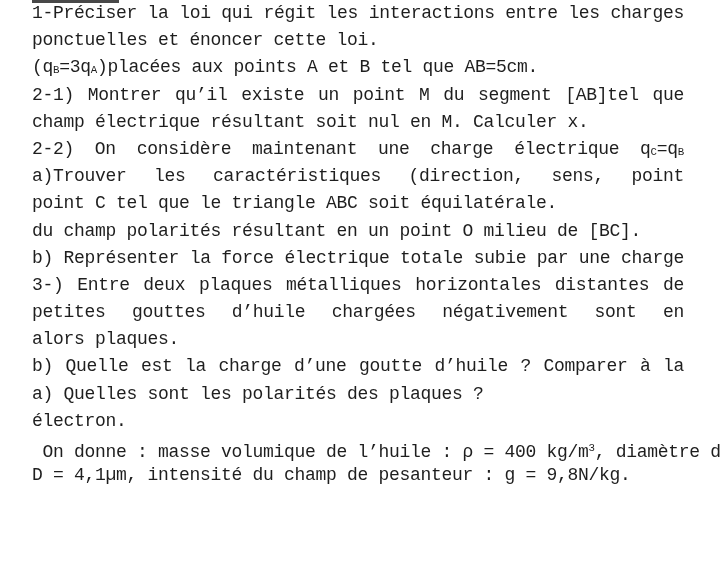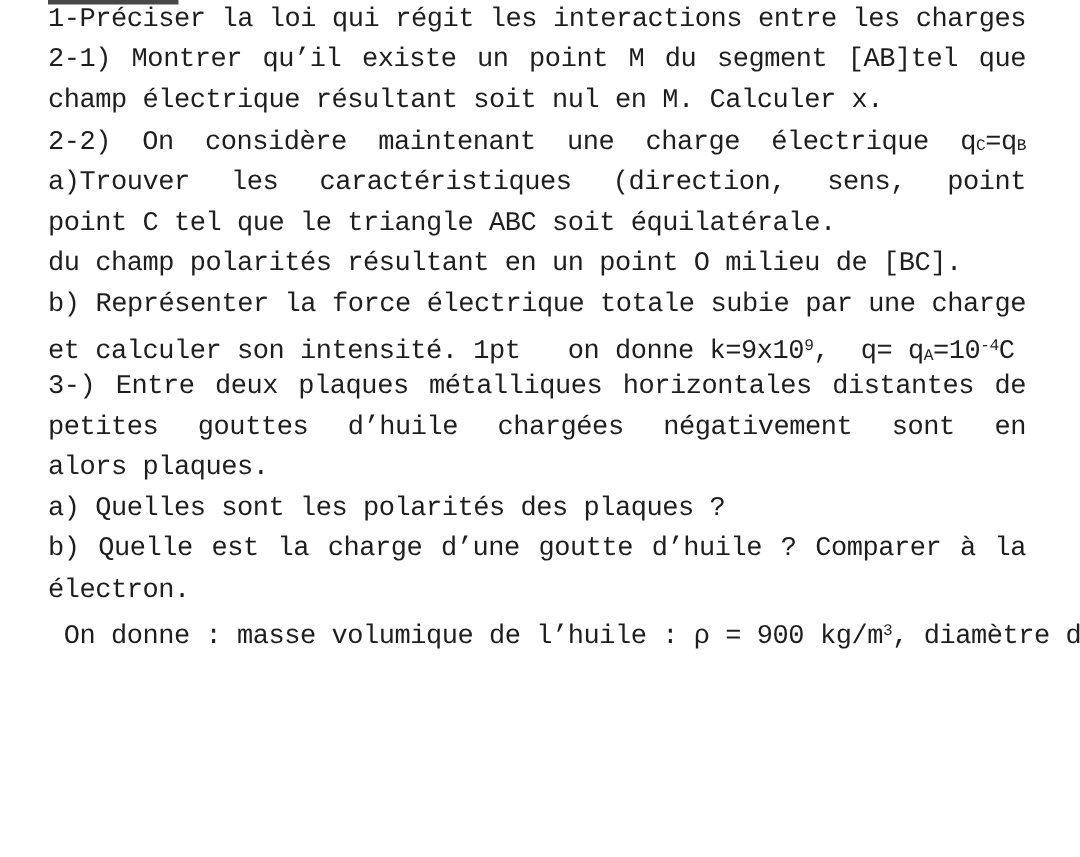--- a/index.html
+++ b/index.html
@@ -54,28 +54,30 @@
     vertical-align: 0.55em;
   }
 </style>
 </head>
 <body>
 
 <div class="artifact"></div>
 
 <div class="doc">
     <div class="line just"><span>1-Préciser la loi qui régit les interactions entre les charges électriques</span></div>
+    <div class="line"><span>ponctuelles et énoncer cette loi.</span></div>
+    <div class="line"><span>(q</span><span class="sub">B</span><span>=3q</span><span class="sub">A</span><span>)placées aux points A et B tel que AB=5cm.</span></div>
     <div class="line just"><span>2-1) Montrer qu’il existe un point M du segment [AB]tel que AM=x où le</span></div>
     <div class="line"><span>champ électrique résultant soit nul en M. Calculer x.</span></div>
     <div class="line just"><span>2-2) On considère maintenant une charge électrique q</span><span class="sub">C</span><span>=q</span><span class="sub">B</span><span> placée en un</span></div>
     <div class="line just"><span>a)Trouver les caractéristiques (direction, sens, point d’application, intensité)</span></div>
     <div class="line"><span>point C tel que le triangle ABC soit équilatérale.</span></div>
     <div class="line"><span>du champ polarités résultant en un point O milieu de [BC].</span></div>
     <div class="line just"><span>b) Représenter la force électrique totale subie par une charge q placée en O</span></div>
-    <div class="line"><span>et calculer son intensité. 1pt   on donne k=9x10</span><span class="sup">9</span><span>,  q= q</span><span class="sub">A</span><span>=10</span><span class="sup">-4</span><span>C</span></div>
     <div class="line just"><span>3-) Entre deux plaques métalliques horizontales distantes de 1,5cm, on</span></div>
     <div class="line just"><span>petites gouttes d’huile chargées négativement sont en équilibres entre les</span></div>
     <div class="line"><span>alors plaques.</span></div>
+    <div class="line just"><span>b) Quelle est la charge d’une goutte d’huile ? Comparer à la charge d’un</span></div>
     <div class="line"><span>a) Quelles sont les polarités des plaques ?</span></div>
-    <div class="line just"><span>b) Quelle est la charge d’une goutte d’huile ? Comparer à la charge d’un</span></div>
     <div class="line"><span>électron.</span></div>
-    <div class="line"><span> On donne : masse volumique de l’huile : ρ = 900 kg/m</span><span class="sup">3</span><span>, diamètre d’une goutte</span></div>
+    <div class="line"><span> On donne : masse volumique de l’huile : ρ = 400 kg/m</span><span class="sup">3</span><span>, diamètre d’une goutte</span></div>
+    <div class="line"><span>D = 4,1µm, intensité du champ de pesanteur : g = 9,8N/kg.</span></div>
   </div>
 
 </body></html>

